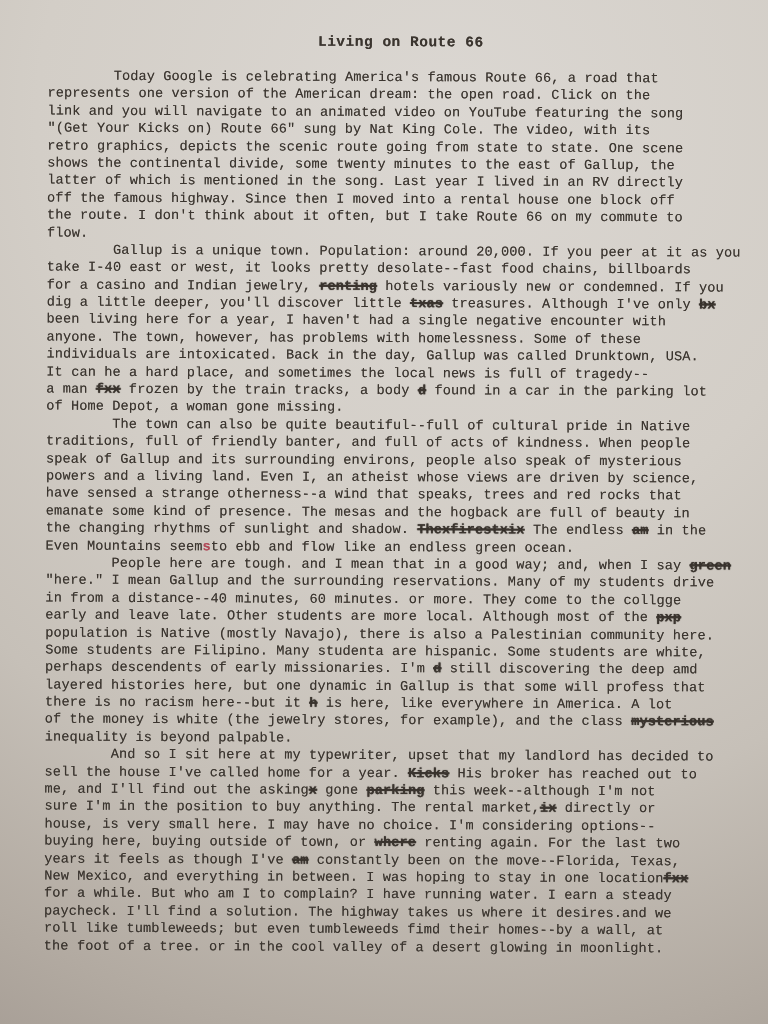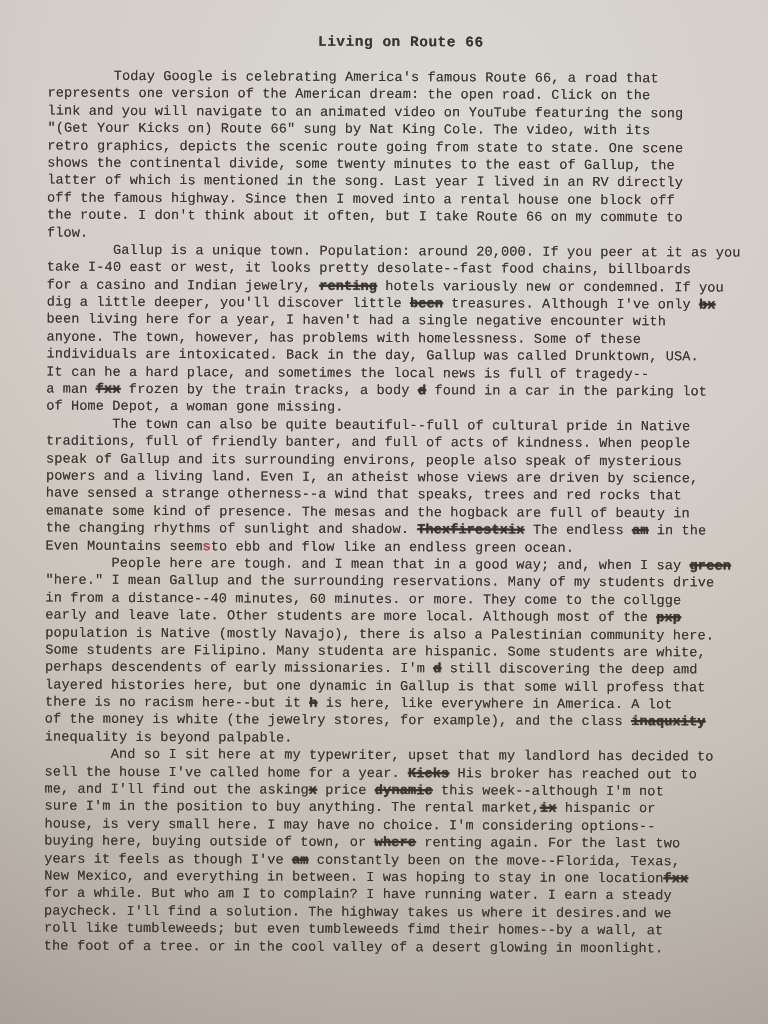--- a/index.html
+++ b/index.html
@@ -61,21 +61,21 @@
         <div class="line"><span>shows the continental divide, some twenty minutes to the east of Gallup, the</span></div>
         <div class="line"><span>latter of which is mentioned in the song. Last year I lived in an RV directly</span></div>
         <div class="line"><span>off the famous highway. Since then I moved into a rental house one block off</span></div>
         <div class="line"><span>the route. I don't think about it often, but I take Route 66 on my commute to</span></div>
         <div class="line"><span>flow.</span></div>
       </div>
       <div class="para">
         <div class="line"><span>        Gallup is a unique town. Population: around 20,000. If you peer at it as you</span></div>
         <div class="line"><span>take I-40 east or west, it looks pretty desolate--fast food chains, billboards</span></div>
         <div class="line"><span>for a casino and Indian jewelry, </span><span class="strike">renting</span><span> hotels variously new or condemned. If you</span></div>
-        <div class="line"><span>dig a little deeper, you'll discover little </span><span class="strike">been</span><span> treasures. Although I've only </span><span class="strike">bx</span></div>
+        <div class="line"><span>dig a little deeper, you'll discover little </span><span class="strike">txas</span><span> treasures. Although I've only </span><span class="strike">bx</span></div>
         <div class="line"><span>been living here for a year, I haven't had a single negative encounter with</span></div>
         <div class="line"><span>anyone. The town, however, has problems with homelessness. Some of these</span></div>
         <div class="line"><span>individuals are intoxicated. Back in the day, Gallup was called Drunktown, USA.</span></div>
         <div class="line"><span>It can he a hard place, and sometimes the local news is full of tragedy--</span></div>
         <div class="line"><span>a man </span><span class="strike">fxx</span><span> frozen by the train tracks, a body </span><span class="strike">d</span><span> found in a car in the parking lot</span></div>
         <div class="line"><span>of Home Depot, a woman gone missing.</span></div>
       </div>
       <div class="para">
         <div class="line"><span>        The town can also be quite beautiful--full of cultural pride in Native</span></div>
         <div class="line"><span>traditions, full of friendly banter, and full of acts of kindness. When people</span></div>
@@ -89,28 +89,28 @@
       <div class="para">
         <div class="line"><span>        People here are tough. and I mean that in a good way; and, when I say </span><span class="strike">green</span></div>
         <div class="line"><span>"here." I mean Gallup and the surrounding reservations. Many of my students drive</span></div>
         <div class="line"><span>in from a distance--40 minutes, 60 minutes. or more. They come to the collgge</span></div>
         <div class="line"><span>early and leave late. Other students are more local. Although most of the </span><span class="strike">pxp</span></div>
         <div class="line"><span>population is Native (mostly Navajo), there is also a Palestinian community here.</span></div>
         <div class="line"><span>Some students are Filipino. Many studenta are hispanic. Some students are white,</span></div>
         <div class="line"><span>perhaps descendents of early missionaries. I'm </span><span class="strike">d</span><span> still discovering the deep amd</span></div>
         <div class="line"><span>layered histories here, but one dynamic in Gallup is that some will profess that</span></div>
         <div class="line"><span>there is no racism here--but it </span><span class="strike">h</span><span> is here, like everywhere in America. A lot</span></div>
-        <div class="line"><span>of the money is white (the jewelry stores, for example), and the class </span><span class="strike">inaquxity</span></div>
+        <div class="line"><span>of the money is white (the jewelry stores, for example), and the class </span><span class="strike">mysterious</span></div>
         <div class="line"><span>inequality is beyond palpable.</span></div>
       </div>
       <div class="para">
         <div class="line"><span>        And so I sit here at my typewriter, upset that my landlord has decided to</span></div>
         <div class="line"><span>sell the house I've called home for a year. </span><span class="strike">Kicks</span><span> His broker has reached out to</span></div>
-        <div class="line"><span>me, and I'll find out the asking</span><span class="strike">x</span><span> price </span><span class="strike">dynamic</span><span> this week--although I'm not</span></div>
-        <div class="line"><span>sure I'm in the position to buy anything. The rental market,</span><span class="strike">ix</span><span> hispanic or</span></div>
+        <div class="line"><span>me, and I'll find out the asking</span><span class="strike">x</span><span> gone </span><span class="strike">parking</span><span> this week--although I'm not</span></div>
+        <div class="line"><span>sure I'm in the position to buy anything. The rental market,</span><span class="strike">ix</span><span> directly or</span></div>
         <div class="line"><span>house, is very small here. I may have no choice. I'm considering options--</span></div>
         <div class="line"><span>buying here, buying outside of town, or </span><span class="strike">where</span><span> renting again. For the last two</span></div>
         <div class="line"><span>years it feels as though I've </span><span class="strike">am</span><span> constantly been on the move--Florida, Texas,</span></div>
         <div class="line"><span>New Mexico, and everything in between. I was hoping to stay in one location</span><span class="strike">fxx</span></div>
         <div class="line"><span>for a while. But who am I to complain? I have running water. I earn a steady</span></div>
         <div class="line"><span>paycheck. I'll find a solution. The highway takes us where it desires.and we</span></div>
         <div class="line"><span>roll like tumbleweeds; but even tumbleweeds fimd their homes--by a wall, at</span></div>
         <div class="line"><span>the foot of a tree. or in the cool valley of a desert glowing in moonlight.</span></div>
       </div>
     </div>

